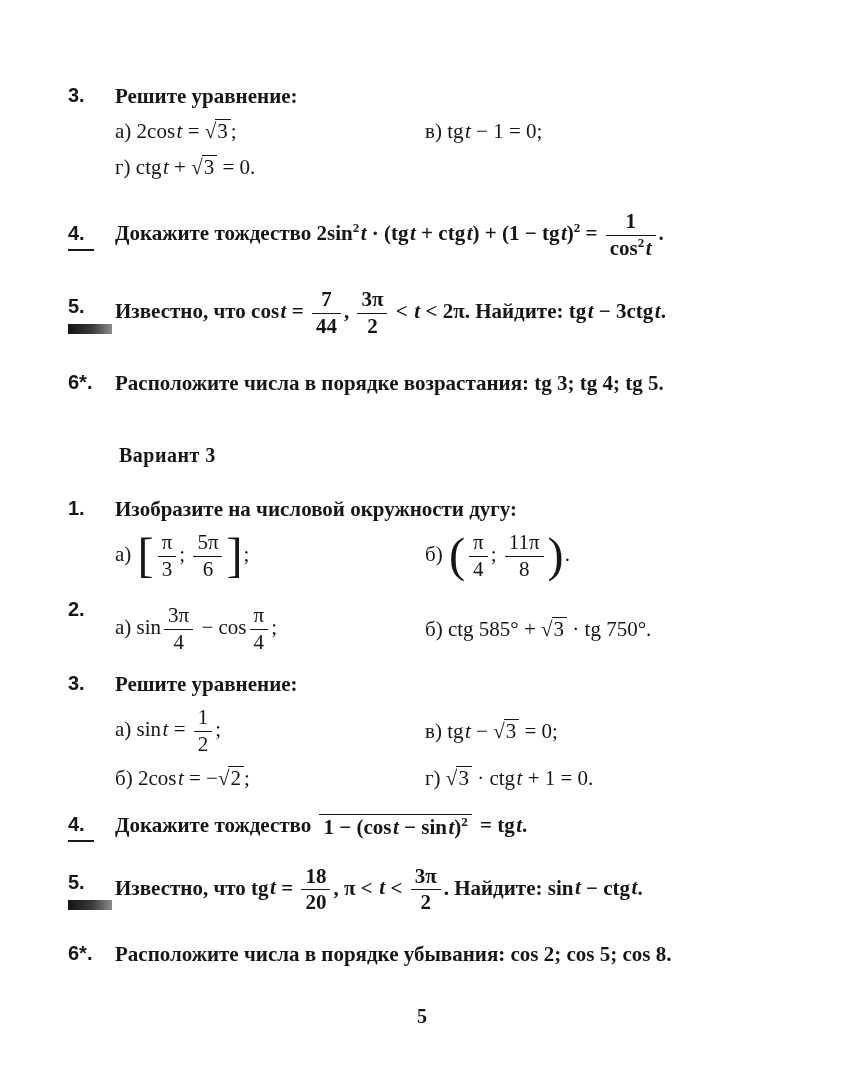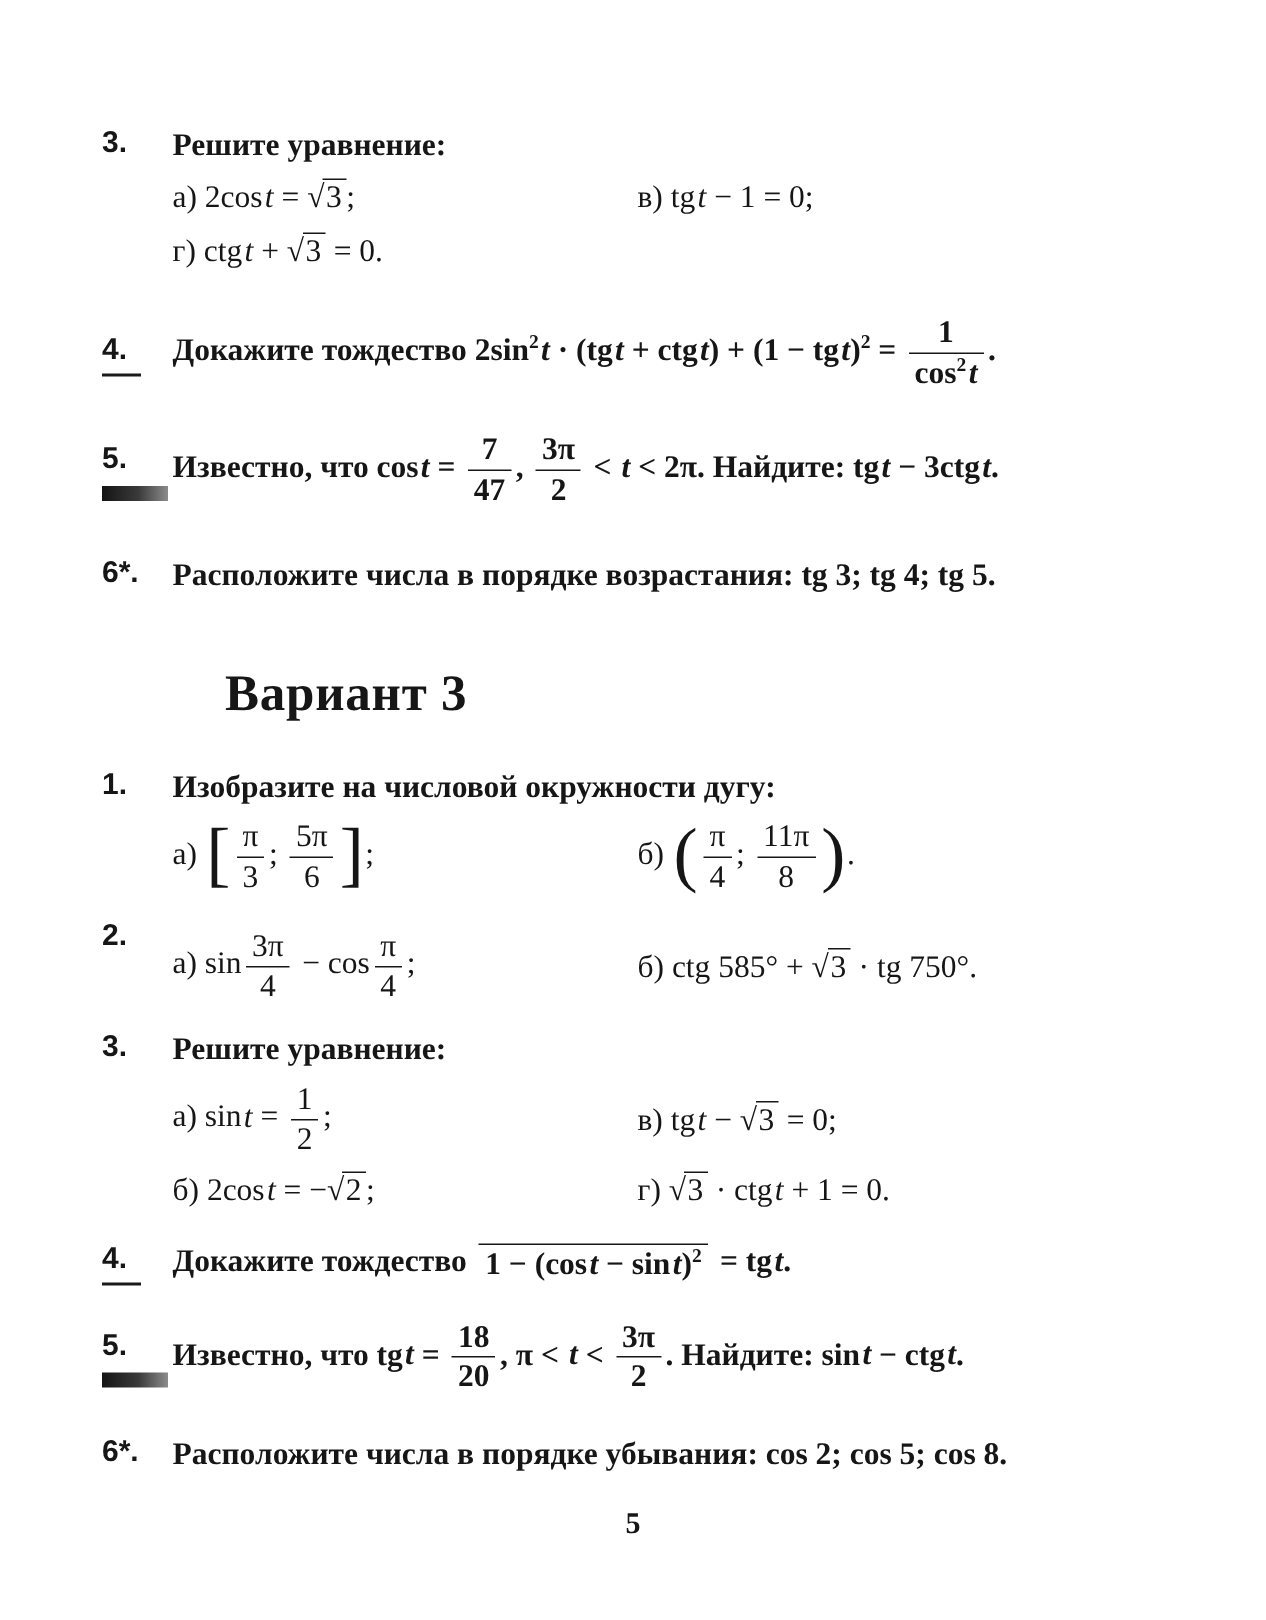--- a/index.html
+++ b/index.html
@@ -23,21 +23,21 @@
   .pcol.r{flex:1;}
 
   
   .marker{display:none;}
   .marker[data-marker="underline"]{display:block;width:26px;height:0;
     border-top:2.2px solid #1a1a1a;box-shadow:0 3px 0 -1px #9a9a9a;margin-top:3px;}
   .marker[data-marker="bar"]{display:block;width:44px;height:10px;margin-top:5px;
     background:linear-gradient(90deg,#141414 0%,#3a3a3a 55%,#8c8c8c 100%);}
 
   
-  .heading{margin:46px 0 28px 82px;font-size:34px;font-weight:bold;
+  .heading{margin:46px 0 28px 51px;font-size:20px;font-weight:bold;
     font-family:"Liberation Serif",serif;letter-spacing:0.5px;}
 
   
   i{padding-left:1.5px;font-family:"Liberation Serif",serif;}
   sup{font-size:0.62em;line-height:0;}
   .frac{display:inline-block;vertical-align:middle;text-align:center;margin:0 3px;}
   .fnum,.fden{display:block;padding:0 4px;line-height:1.22;}
   .fden{border-top:1.6px solid #161616;}
   .sqrt{display:inline-block;white-space:nowrap;}
   .sqrt-sym{display:inline-block;}
@@ -92,21 +92,21 @@
       <div class="ptext">Докажите тождество 2sin<sup>2</sup><i>t</i> · (tg<i>t</i> + ctg<i>t</i>) + (1 − tg<i>t</i>)<sup>2</sup> = <span class="frac"><span class="fnum">1</span><span class="fden">cos<sup>2</sup><i>t</i></span></span>.</div>
     </div>
   </section>
 
   <section class="problem center" id="t5">
     <div class="pnum">
       <span class="pnum-text">5.</span>
       <span class="marker" data-marker="bar"></span>
     </div>
     <div class="pbody">
-      <div class="ptext">Известно, что cos<i>t</i> = <span class="frac"><span class="fnum">7</span><span class="fden">47</span></span>, <span class="frac"><span class="fnum">3π</span><span class="fden">2</span></span> &lt; <i>t</i> &lt; 2π. Найдите: tg<i>t</i> − 3ctg<i>t</i>.</div>
+      <div class="ptext">Известно, что cos<i>t</i> = <span class="frac"><span class="fnum">7</span><span class="fden">44</span></span>, <span class="frac"><span class="fnum">3π</span><span class="fden">2</span></span> &lt; <i>t</i> &lt; 2π. Найдите: tg<i>t</i> − 3ctg<i>t</i>.</div>
     </div>
   </section>
 
   <section class="problem" id="t6">
     <div class="pnum">
       <span class="pnum-text">6*.</span>
 
     </div>
     <div class="pbody">
       <div class="ptext">Расположите числа в порядке возрастания: tg 3; tg 4; tg 5.</div>

